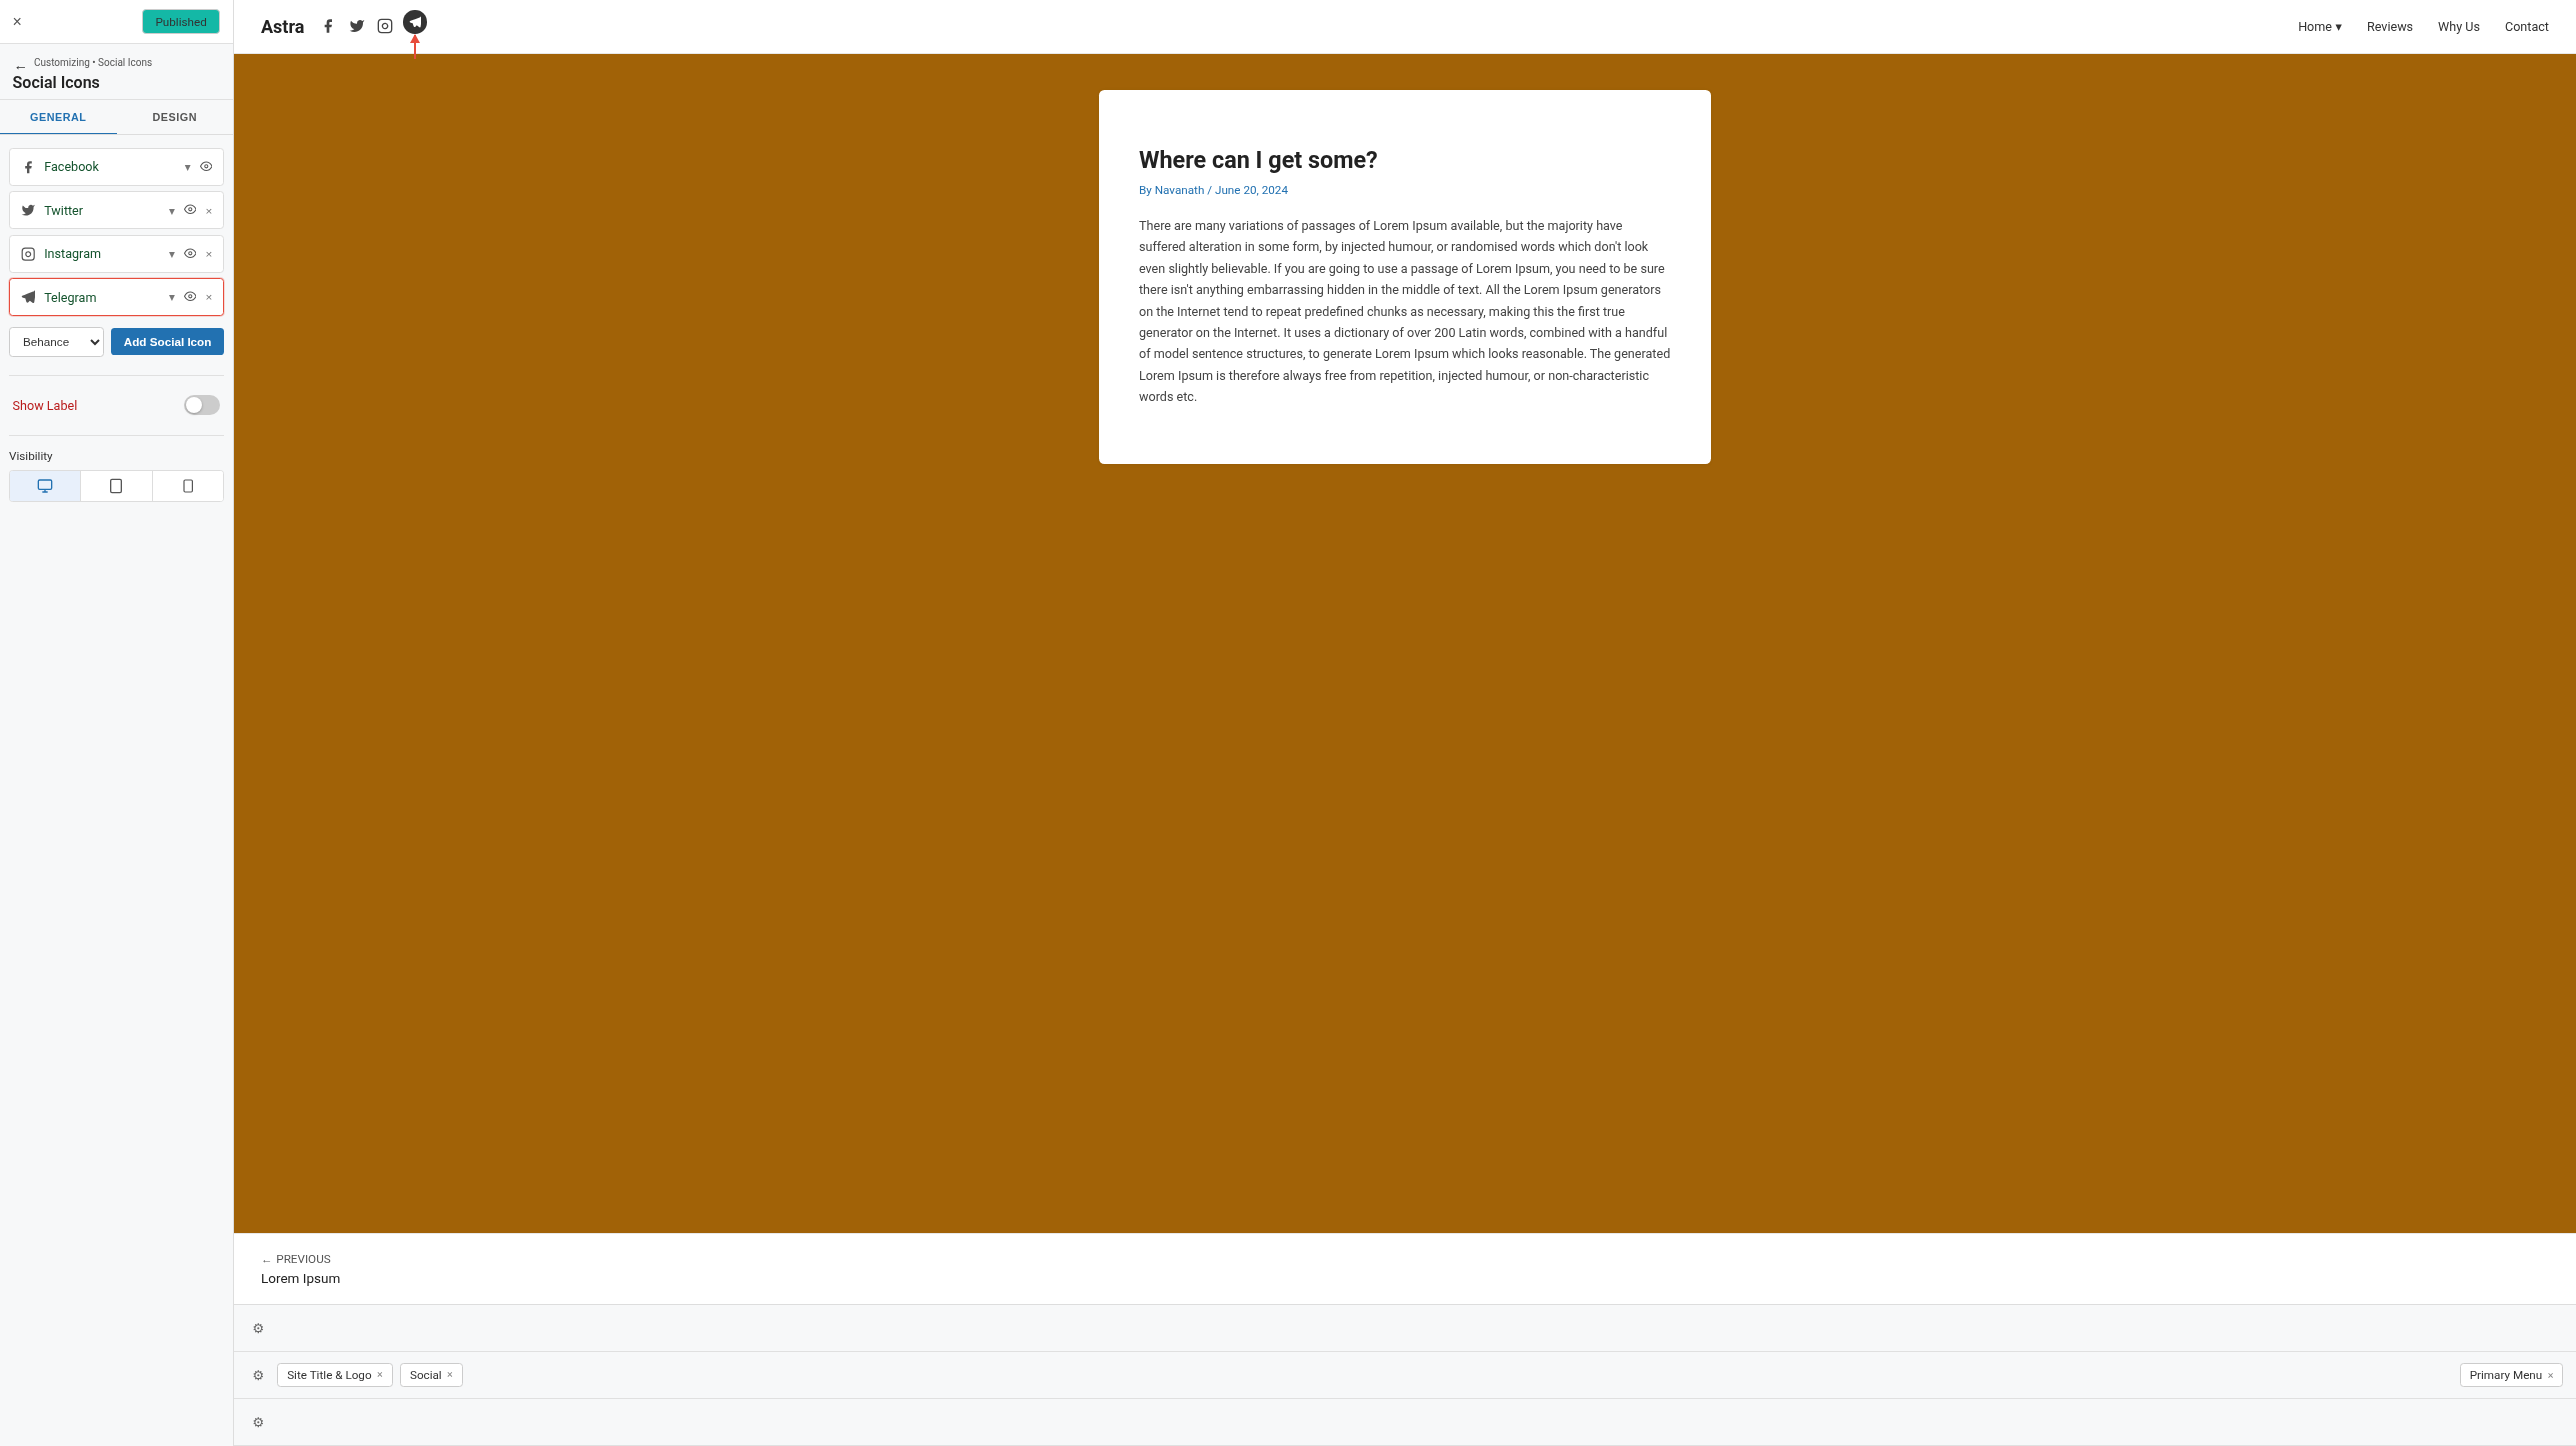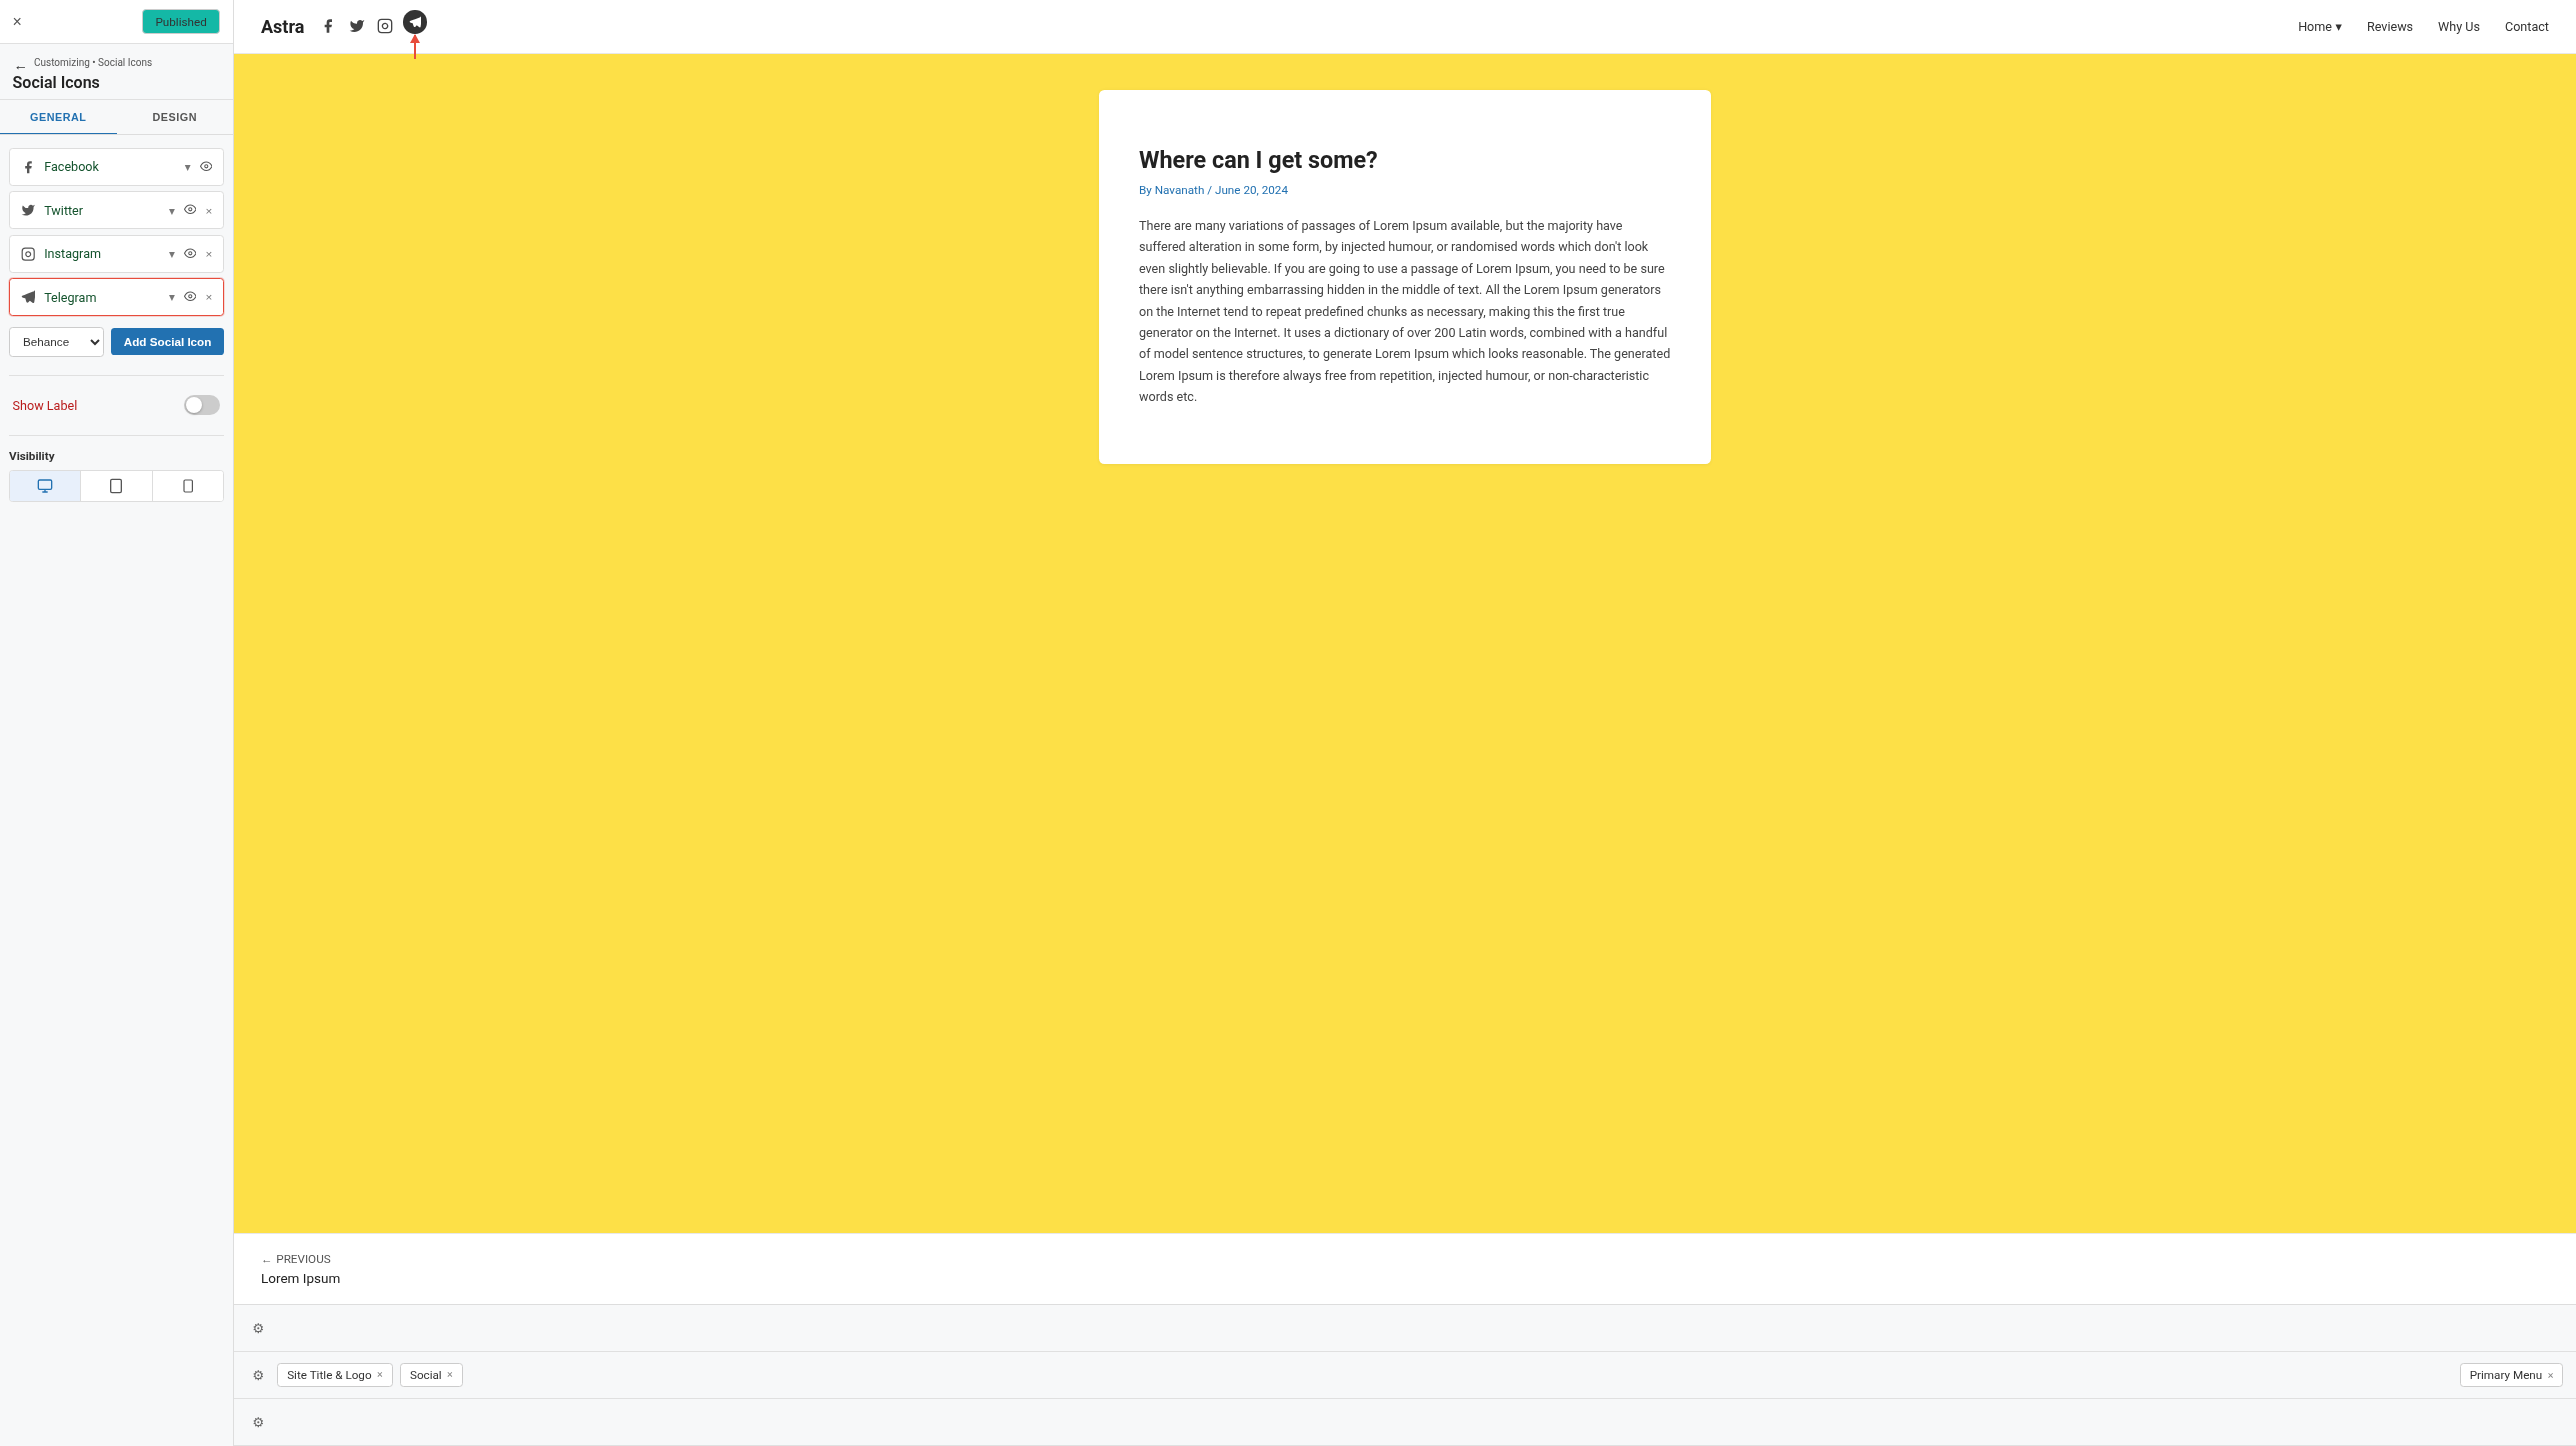--- a/index.html
+++ b/index.html
@@ -190,21 +190,21 @@
     .toggle {
       width: 36px; height: 20px; background: #ccc; border-radius: 10px; position: relative; cursor: pointer;
     }
 
     .toggle-knob {
       width: 16px; height: 16px; background: #fff; border-radius: 50%; position: absolute; top: 1.8px; left: 1.8px; box-shadow: 0 0.9px 2.7px rgba(0,0,0,0.3);
     }
 
     .section-title {
       font-size: 11.7px;
-      font-weight: 700;
+      font-weight: 400;
       color: #333;
       margin-bottom: 7.2px;
     }
 
     .visibility-row {
       display: flex;
       gap: 0;
       border: 0.9px solid #ddd;
       border-radius: 3.6px;
       overflow: hidden;
@@ -225,21 +225,21 @@
 
     .vis-btn:last-child { border-right: none; }
     .vis-btn.active { background: #e8f0fb; color: #2271b1; }
 
     
     .main-area {
       flex: 1;
       display: flex;
       flex-direction: column;
       overflow-y: auto;
-      background: #fde047;
+      background: #a16207;
     }
 
     .site-header {
       background: #fff;
       display: flex;
       align-items: center;
       justify-content: space-between;
       padding: 0 27px;
       height: 54px;
       border-bottom: 0.9px solid #e8e8e8;

